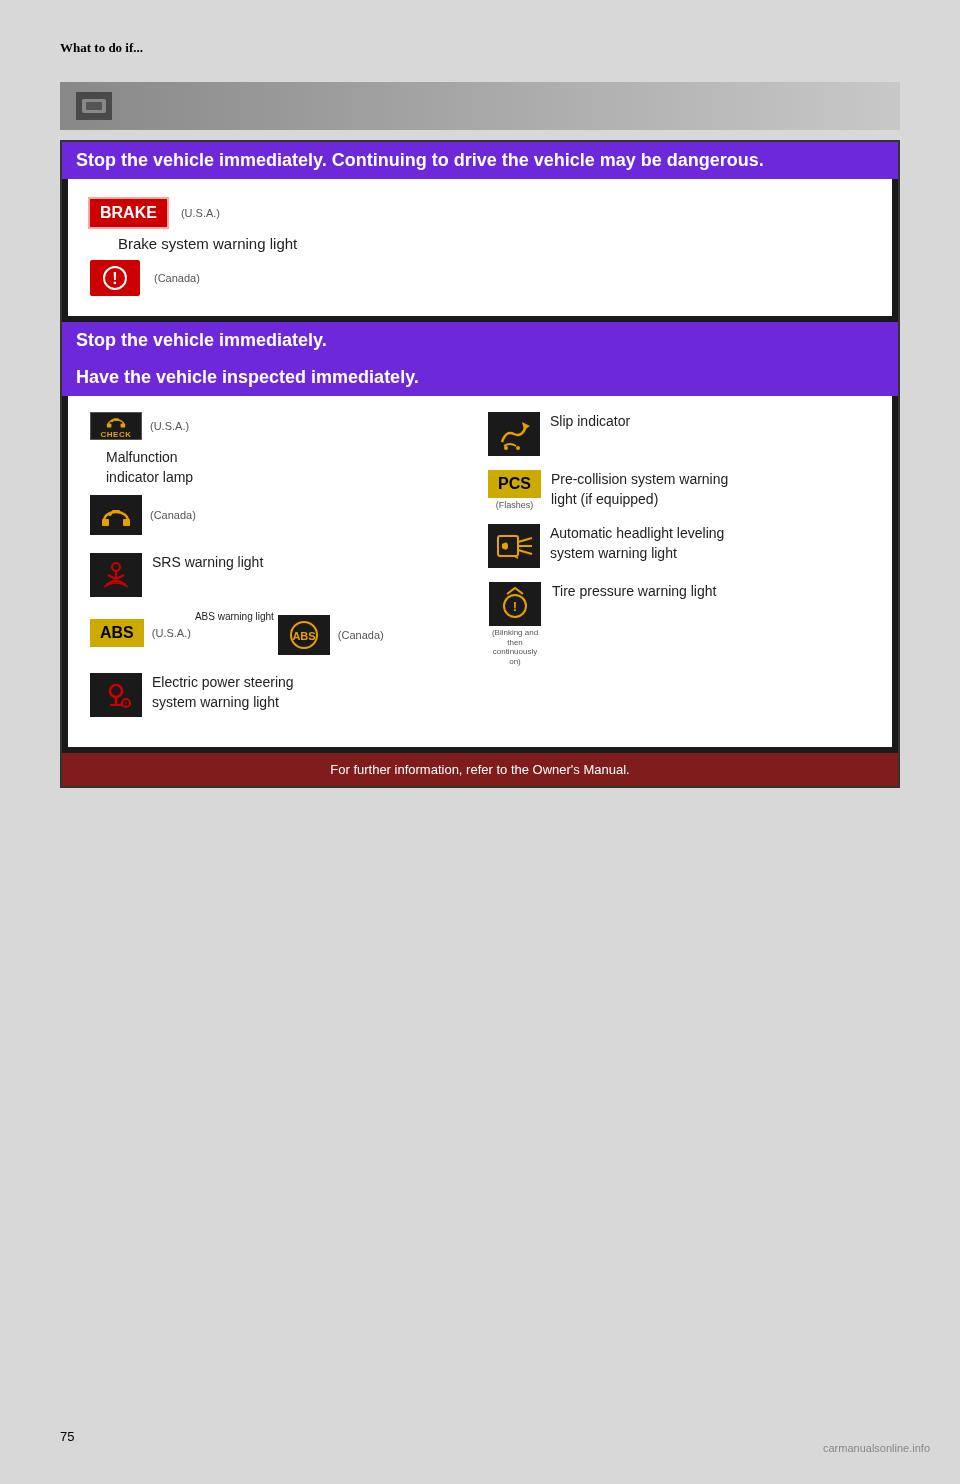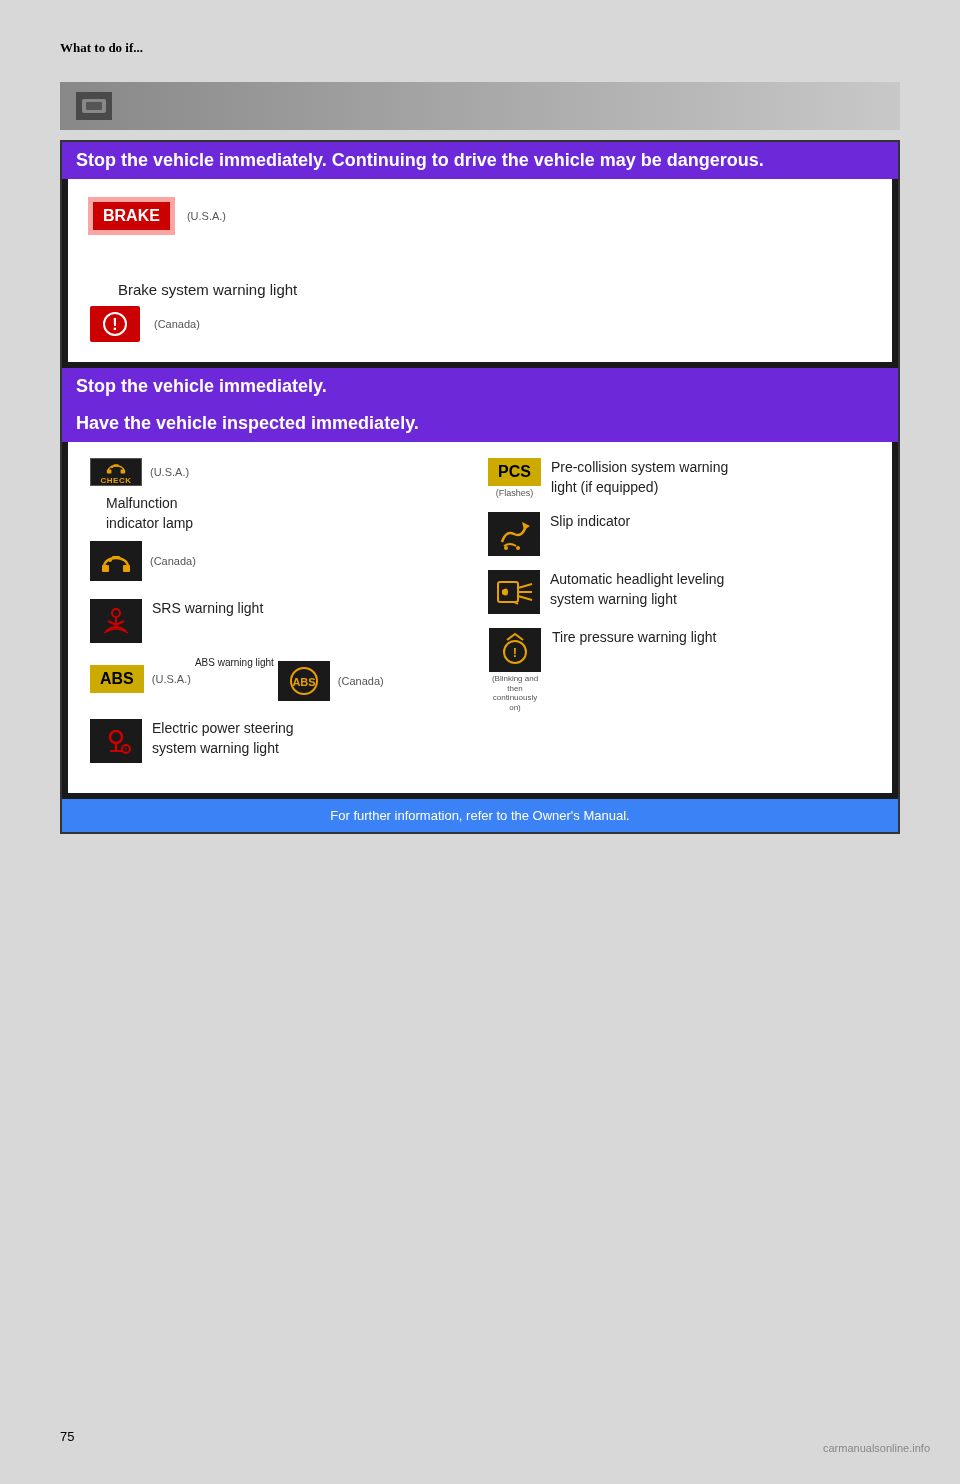--- a/index.html
+++ b/index.html
@@ -69,21 +69,21 @@
       gap: 12px;
     }
     .brake-label {
       background: #cc0000;
       color: #fff;
       font-weight: bold;
       font-size: 16px;
       padding: 5px 10px;
       min-width: 66px;
       text-align: center;
-      border: 5px solid #fca5a5;
+      border: 2px solid #fca5a5;
     }
     .brake-canada-icon {
       background: #cc0000;
       color: #fff;
       font-size: 20px;
       width: 54px;
       height: 40px;
       display: flex;
       align-items: center;
       justify-content: center;
@@ -95,21 +95,20 @@
       color: #555;
     }
     .canada-label {
       font-size: 11px;
       color: #555;
     }
     .brake-text {
       font-size: 15px;
       color: #222;
       margin-left: 30px;
-      margin-top: 40px;
     }
     
     .stop-imm-content {
       background: #fff;
       margin: 0 6px 6px 6px;
       padding: 10px 14px;
       display: flex;
       align-items: center;
       gap: 12px;
     }
@@ -169,21 +168,21 @@
     .pcs-box {
       background: #ccaa00;
       color: #000;
       font-weight: bold;
       font-size: 16px;
       padding: 5px 10px;
       min-width: 52px;
       text-align: center;
     }
     .footer-bar {
-      background: #3b82f6;
+      background: #7f1d1d;
       color: #fff;
       text-align: center;
       font-size: 13px;
       padding: 9px 12px;
       margin: 0 0 0 0;
     }
     .page-num {
       position: absolute;
       bottom: 40px;
       left: 60px;
@@ -350,41 +349,41 @@
             <span>Electric power steering</span><br>
             <span>system warning light</span>
           </div>
         </div>
 
       </div>
 
       <div class="right-col">
 
         <div class="warning-item">
-          <div style="display:flex;flex-direction:column;align-items:center;gap:2px;">
-            <div class="pcs-box">PCS</div>
-            <span style="font-size:9px;color:#555;">(Flashes)</span>
-          </div>
-          <div class="warning-text">
-            <span>Pre-collision system warning</span><br>
-            <span>light (if equipped)</span>
-          </div>
-        </div>
-
-        <div class="warning-item">
           <div class="warning-icon-box">
             <svg width="36" height="36" viewBox="0 0 36 36">
               <path d="M6 26 Q10 14 18 18 Q26 22 30 10" fill="none" stroke="#e8a000" stroke-width="2.5"></path>
               <polygon points="26,6 34,10 28,14" fill="#e8a000"></polygon>
               <path d="M8 30 Q14 26 20 30" fill="none" stroke="#e8a000" stroke-width="2"></path>
               <circle cx="10" cy="32" r="2" fill="#e8a000"></circle>
               <circle cx="22" cy="32" r="2" fill="#e8a000"></circle>
             </svg>
           </div>
           <span class="warning-text">Slip indicator</span>
+        </div>
+
+        <div class="warning-item">
+          <div style="display:flex;flex-direction:column;align-items:center;gap:2px;">
+            <div class="pcs-box">PCS</div>
+            <span style="font-size:9px;color:#555;">(Flashes)</span>
+          </div>
+          <div class="warning-text">
+            <span>Pre-collision system warning</span><br>
+            <span>light (if equipped)</span>
+          </div>
         </div>
 
         <div class="warning-item">
           <div class="warning-icon-box">
             <svg width="40" height="36" viewBox="0 0 40 36">
               <rect x="4" y="8" width="20" height="20" rx="2" fill="none" stroke="#e8a000" stroke-width="2"></rect>
               <line x1="24" y1="18" x2="38" y2="18" stroke="#e8a000" stroke-width="2"></line>
               <line x1="24" y1="14" x2="38" y2="10" stroke="#e8a000" stroke-width="2"></line>
               <line x1="24" y1="22" x2="38" y2="26" stroke="#e8a000" stroke-width="2"></line>
               <path d="M8 16 Q14 12 14 18 Q14 24 8 20" fill="#e8a000"></path>

